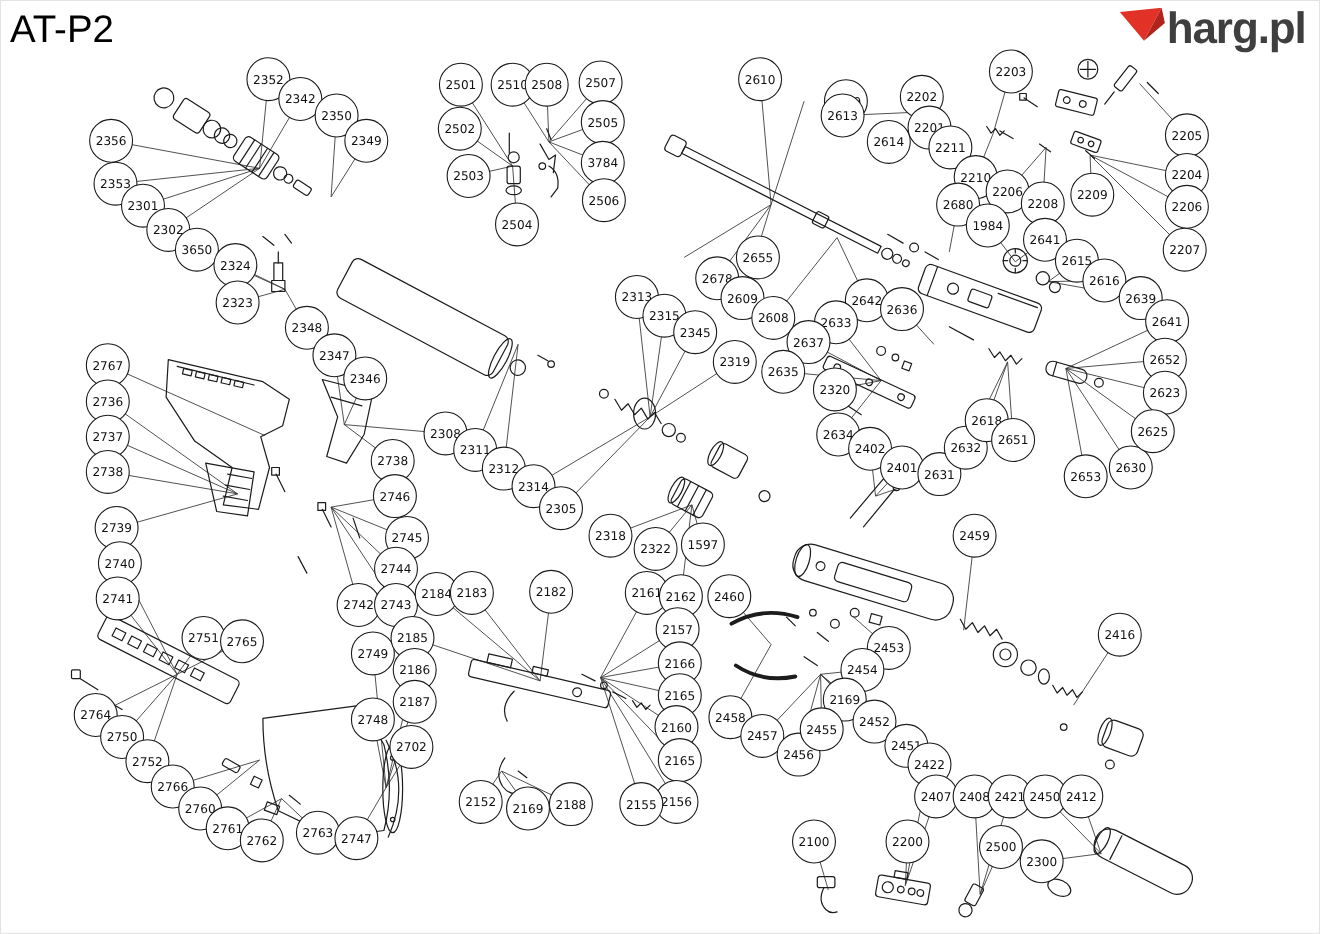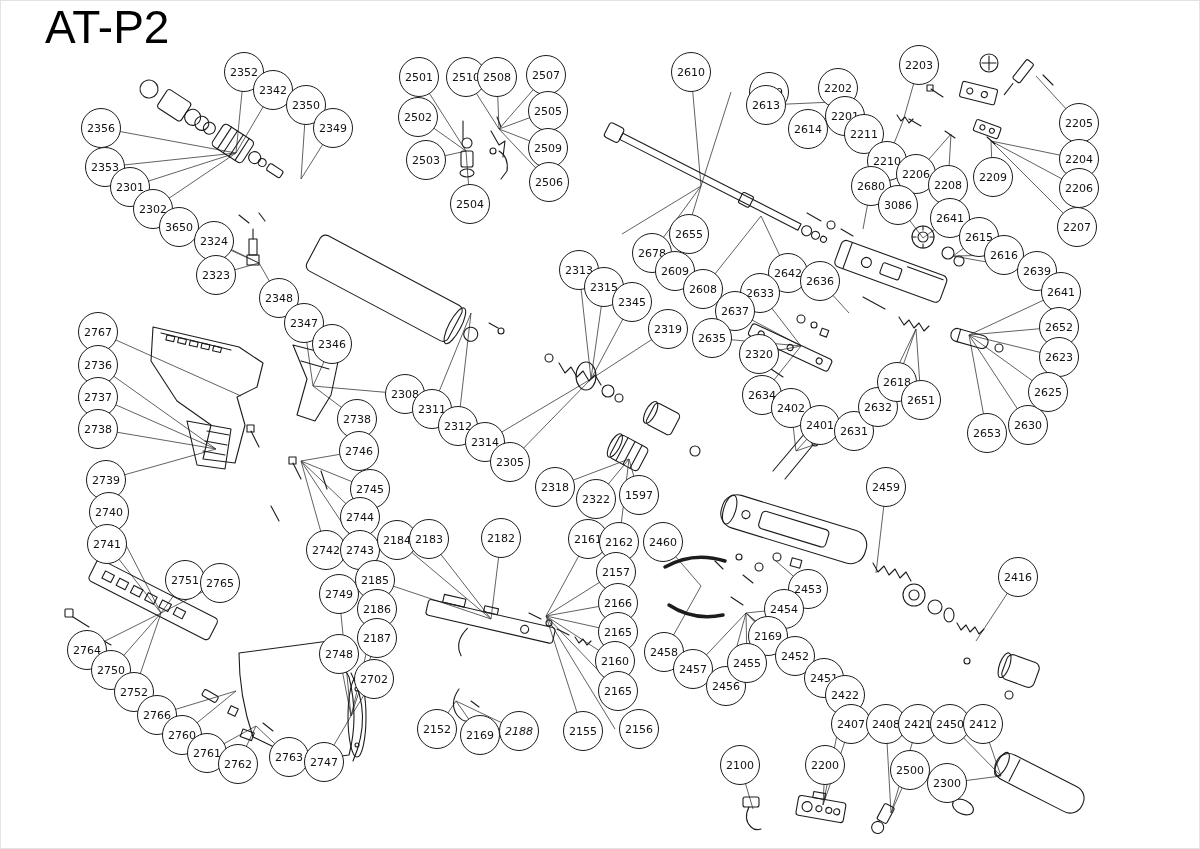--- a/index.html
+++ b/index.html
@@ -1,19 +1,19 @@
 <!DOCTYPE html>
 <html><head>
 <meta charset="utf-8">
 <style>
   html,body{margin:0;padding:0;background:#fff;}
   #stage{position:relative;width:1200px;height:849px;background:#ffffff;overflow:hidden;
          font-family:"DejaVu Sans",sans-serif;box-sizing:border-box;border:1px solid #e3e3e3;}
-  #title{position:absolute;top:0px;left:8px;font-size:46px;line-height:52px;color:#000;
-         font-family:"Liberation Sans",sans-serif;font-weight:500;letter-spacing:0;margin-left:36px;}
+  #title{position:absolute;top:0px;left:8px;font-size:35px;line-height:52px;color:#000;
+         font-family:"Liberation Sans",sans-serif;font-weight:500;letter-spacing:0;}
   #logo{position:absolute;top:6px;right:12px;display:flex;align-items:flex-start;gap:1px;cursor:pointer;}
   #logo .logo-text{font-family:"Liberation Sans",sans-serif;font-weight:700;font-size:40px;
          line-height:38px;color:#3f3f3f;letter-spacing:-1px;}
   #art{position:absolute;left:0;top:0;width:1200px;height:849px;}
   #art *{vector-effect:non-scaling-stroke;}
   #sketches{stroke:#1c1c1c;stroke-width:1.1;fill:none;stroke-linecap:round;stroke-linejoin:round;}
   #leaders line{stroke:#3a3a3a;stroke-width:0.8;}
   #callouts{position:absolute;left:0;top:0;width:1200px;height:849px;}
   .callout{position:absolute;width:38px;height:38px;transform:translate(-50%,-50%);
            border:1.4px solid #1b1b1b;border-radius:50%;background:#fff;
@@ -491,41 +491,41 @@
       <div class="callout" style="left: 278px; top: 297px;">2348</div>
       <div class="callout" style="left: 303px; top: 322px;">2347</div>
       <div class="callout" style="left: 331px; top: 343px;">2346</div>
       <div class="callout" style="left: 418px; top: 76px;">2501</div>
       <div class="callout" style="left: 465px; top: 76px;">2510</div>
       <div class="callout" style="left: 496px; top: 76px;">2508</div>
       <div class="callout" style="left: 545px; top: 74px;">2507</div>
       <div class="callout" style="left: 417px; top: 116px;">2502</div>
       <div class="callout" style="left: 547px; top: 110px;">2505</div>
       <div class="callout" style="left: 425px; top: 159px;">2503</div>
-      <div class="callout" style="left: 547px; top: 147px;">2509</div>
+      <div class="callout" style="left: 547px; top: 147px;">3784</div>
       <div class="callout" style="left: 548px; top: 181px;">2506</div>
       <div class="callout" style="left: 469px; top: 203px;">2504</div>
       <div class="callout" style="left: 690px; top: 71px; text-align: right;">2610</div>
       <div class="callout" style="left: 730px; top: 91px; margin-left: 38px;">2679</div>
       <div class="callout" style="left: 765px; top: 104px;">2613</div>
       <div class="callout" style="left: 807px; top: 128px;">2614</div>
       <div class="callout" style="left: 918px; top: 64px;">2203</div>
       <div class="callout" style="left: 837px; top: 87px;">2202</div>
       <div class="callout" style="left: 844px; top: 115px;">2201</div>
       <div class="callout" style="left: 863px; top: 133px;">2211</div>
       <div class="callout" style="left: 886px; top: 160px;">2210</div>
       <div class="callout" style="left: 915px; top: 173px;">2206</div>
       <div class="callout" style="left: 947px; top: 184px;">2208</div>
       <div class="callout" style="left: 992px; top: 176px;">2209</div>
       <div class="callout" style="left: 1078px; top: 122px;">2205</div>
       <div class="callout" style="left: 1078px; top: 158px;">2204</div>
       <div class="callout" style="left: 1078px; top: 187px;">2206</div>
       <div class="callout" style="left: 1076px; top: 226px;">2207</div>
       <div class="callout" style="left: 870px; top: 185px;">2680</div>
-      <div class="callout" style="left: 897px; top: 204px;">3086</div>
+      <div class="callout" style="left: 897px; top: 204px;">1984</div>
       <div class="callout" style="left: 949px; top: 217px;">2641</div>
       <div class="callout" style="left: 978px; top: 236px;">2615</div>
       <div class="callout" style="left: 1003px; top: 254px;">2616</div>
       <div class="callout" style="left: 1036px; top: 270px;">2639</div>
       <div class="callout" style="left: 1060px; top: 291px;">2641</div>
       <div class="callout" style="left: 652px; top: 233px; margin-left: 36px;">2655</div>
       <div class="callout" style="left: 651px; top: 252px;">2678</div>
       <div class="callout" style="left: 674px; top: 270px;">2609</div>
       <div class="callout" style="left: 702px; top: 288px;">2608</div>
       <div class="callout" style="left: 787px; top: 272px;">2642</div>
@@ -590,25 +590,25 @@
       <div class="callout" style="left: 374px; top: 579px;">2185</div>
       <div class="callout" style="left: 376px; top: 608px;">2186</div>
       <div class="callout" style="left: 376px; top: 637px;">2187</div>
       <div class="callout" style="left: 587px; top: 538px;">2161</div>
       <div class="callout" style="left: 618px; top: 541px;">2162</div>
       <div class="callout" style="left: 615px; top: 571px;">2157</div>
       <div class="callout" style="left: 617px; top: 602px;">2166</div>
       <div class="callout" style="left: 617px; top: 631px;">2165</div>
       <div class="callout" style="left: 614px; top: 660px;">2160</div>
       <div class="callout" style="left: 617px; top: 690px;">2165</div>
-      <div class="callout" style="left: 614px; top: 728px; margin-left: 24px;">2156</div>
+      <div class="callout" style="left: 614px; top: 728px;">2156</div>
       <div class="callout" style="left: 582px; top: 730px;">2155</div>
       <div class="callout" style="left: 436px; top: 728px;">2152</div>
       <div class="callout" style="left: 479px; top: 734px;">2169</div>
-      <div class="callout" style="left: 518px; top: 730px; font-style: italic;">2188</div>
+      <div class="callout" style="left: 518px; top: 730px;">2188</div>
       <div class="callout" style="left: 373px; top: 678px;">2702</div>
       <div class="callout" style="left: 662px; top: 541px;">2460</div>
       <div class="callout" style="left: 885px; top: 486px;">2459</div>
       <div class="callout" style="left: 807px; top: 588px;">2453</div>
       <div class="callout" style="left: 783px; top: 608px;">2454</div>
       <div class="callout" style="left: 767px; top: 635px;">2169</div>
       <div class="callout" style="left: 663px; top: 651px;">2458</div>
       <div class="callout" style="left: 692px; top: 668px;">2457</div>
       <div class="callout" style="left: 725px; top: 685px;">2456</div>
       <div class="callout" style="left: 746px; top: 662px;">2455</div>
@@ -622,14 +622,21 @@
       <div class="callout" style="left: 949px; top: 723px;">2450</div>
       <div class="callout" style="left: 982px; top: 723px;">2412</div>
       <div class="callout" style="left: 739px; top: 764px;">2100</div>
       <div class="callout" style="left: 824px; top: 764px;">2200</div>
       <div class="callout" style="left: 909px; top: 769px;">2500</div>
       <div class="callout" style="left: 946px; top: 782px;">2300</div>
     </div>
 
   <div id="title">AT-P2</div>
 
+  <div id="logo" title="">
+    <svg width="42" height="36" viewBox="0 0 42 36" xmlns="http://www.w3.org/2000/svg">
+      <polygon points="0,4 38,0 22,30" fill="#e23227"></polygon>
+      <polygon points="22,30 38,0 41,14" fill="#b0241c"></polygon>
+    </svg>
+    <span class="logo-text">harg.pl</span>
+  </div>
 
 </div>
 
 </body></html>

